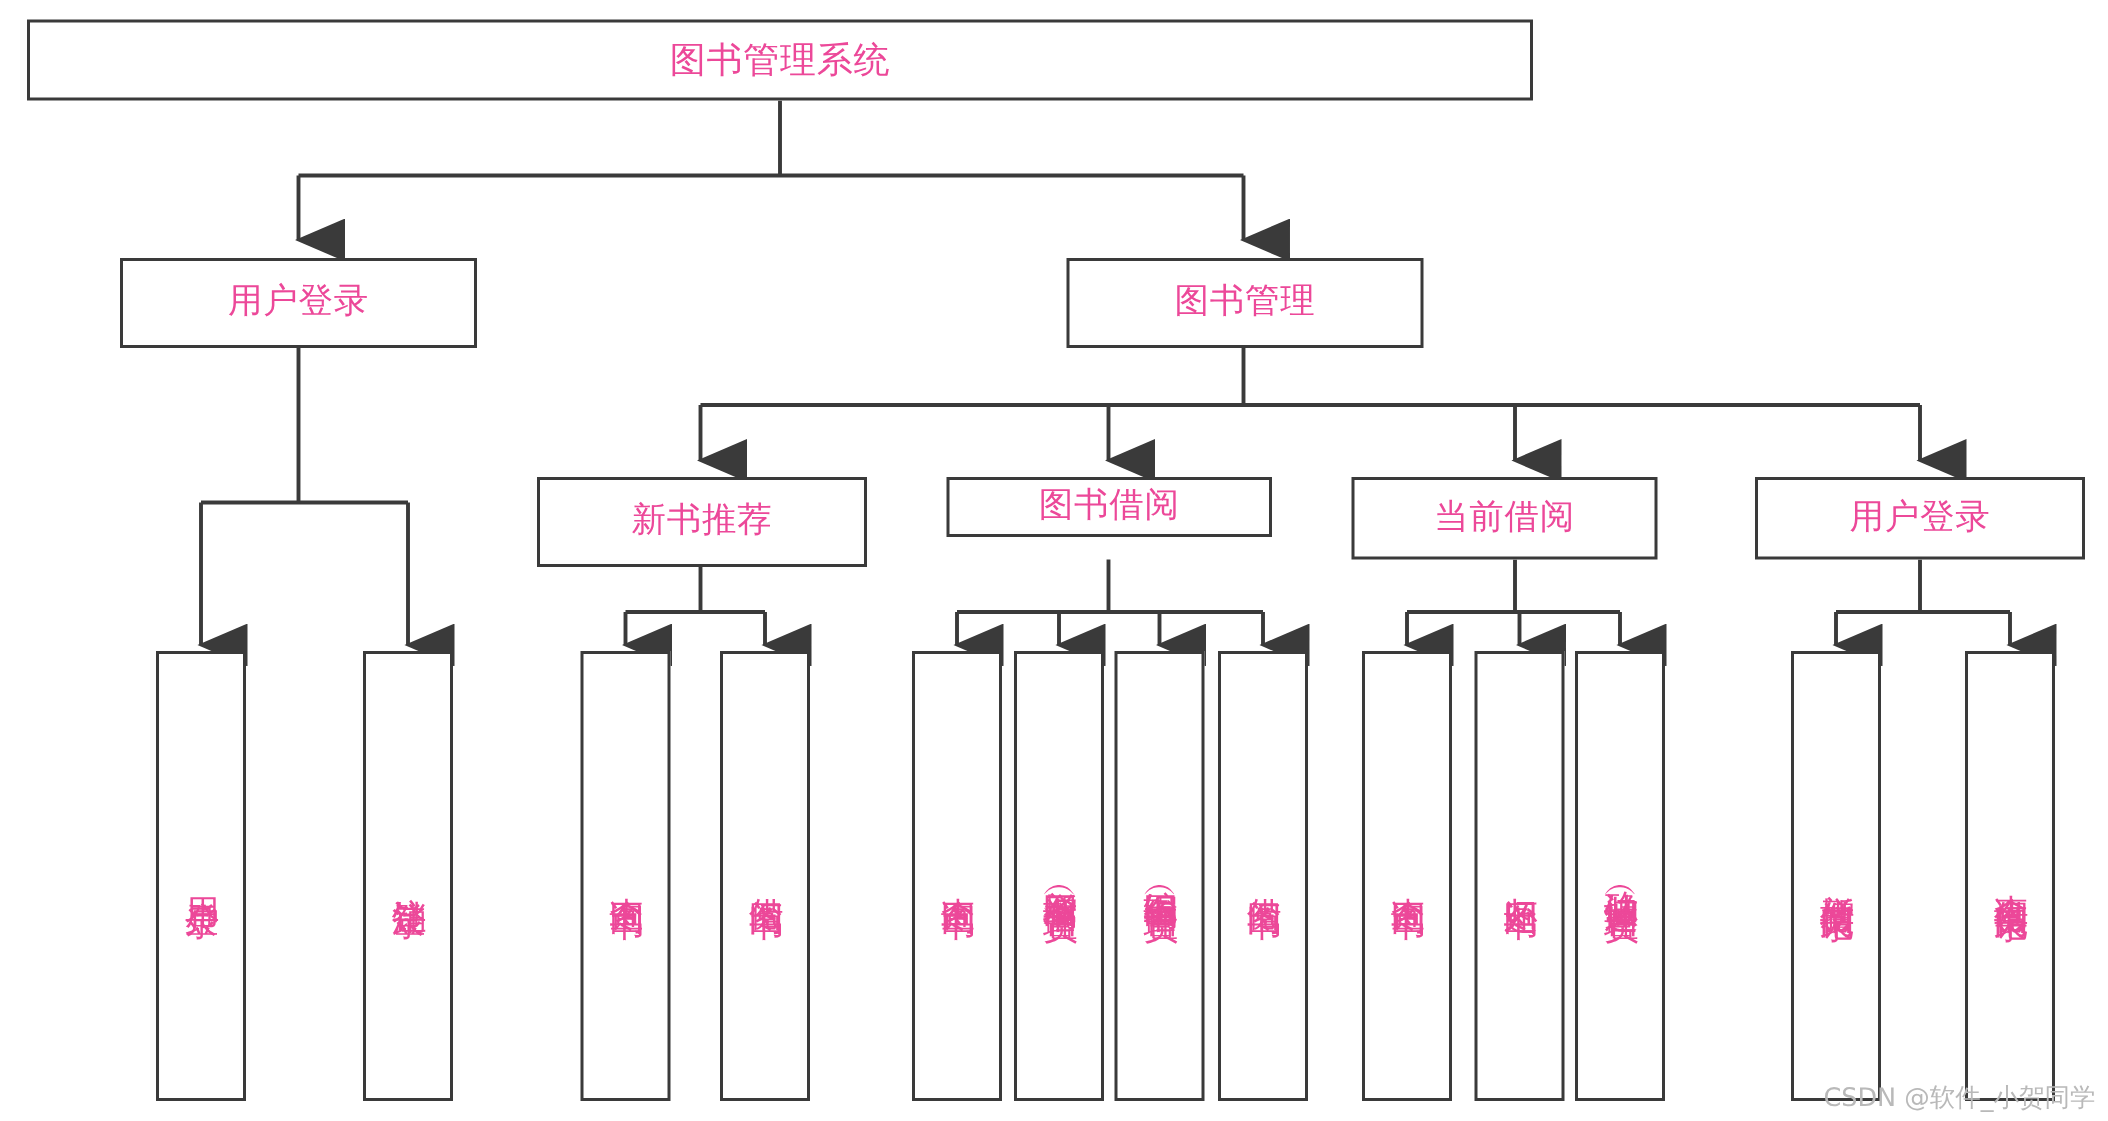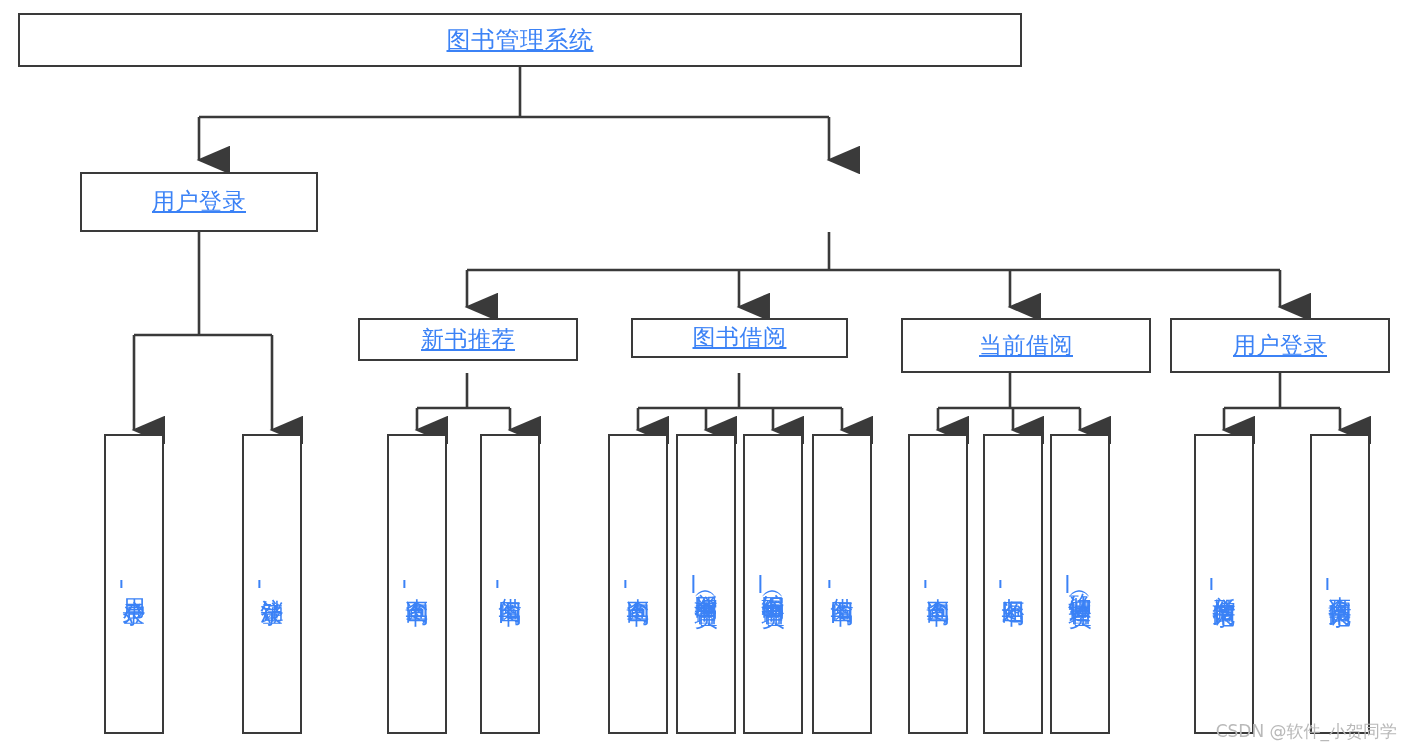--- a/index.html
+++ b/index.html
@@ -26,23 +26,22 @@
     pointer-events: none;
   }
   .node {
     position: absolute;
     box-sizing: border-box;
     background: #ffffff;
     border: 2.5px solid #3a3a3a;
     display: flex;
     align-items: center;
     justify-content: center;
-    color: #3b82f6;
+    color: #ec4899;
     z-index: 2;
-    text-decoration: underline;
   }
   .node-h {
     font-size: 23px;
     line-height: 1.2;
     letter-spacing: 0.5px;
   }
   .node-root {
     font-size: 24px;
   }
   .node-v {
@@ -129,28 +128,31 @@
     </g>
   </svg>
 
   <div class="node node-h node-root" style="left:18px; top:13px; width:1004px; height:54px;">
     <span>图书管理系统</span>
   </div>
 
   <div class="node node-h" style="left:80px; top:172px; width:238px; height:60px;">
     <span>用户登录</span>
   </div>
-
-  <div class="node node-h" style="left:358px; top:318px; width:220px; height:43px;">
+  <div class="node node-h" style="left:711px; top:172px; width:238px; height:60px;">
+    <span>图书管理</span>
+  </div>
+
+  <div class="node node-h" style="left:358px; top:318px; width:220px; height:60px;">
     <span>新书推荐</span>
   </div>
   <div class="node node-h" style="left:631px; top:318px; width:217px; height:40px;">
     <span>图书借阅</span>
   </div>
-  <div class="node node-h" style="left:901px; top:318px; width:250px; height:55px;">
+  <div class="node node-h" style="left:901px; top:318px; width:204px; height:55px;">
     <span>当前借阅</span>
   </div>
   <div class="node node-h" style="left:1170px; top:318px; width:220px; height:55px;">
     <span>用户登录</span>
   </div>
 
   <div class="node node-v" style="left:104px; top:434px; width:60px; height:300px;">
     <span>用户登录</span>
   </div>
   <div class="node node-v" style="left:242px; top:434px; width:60px; height:300px;">

